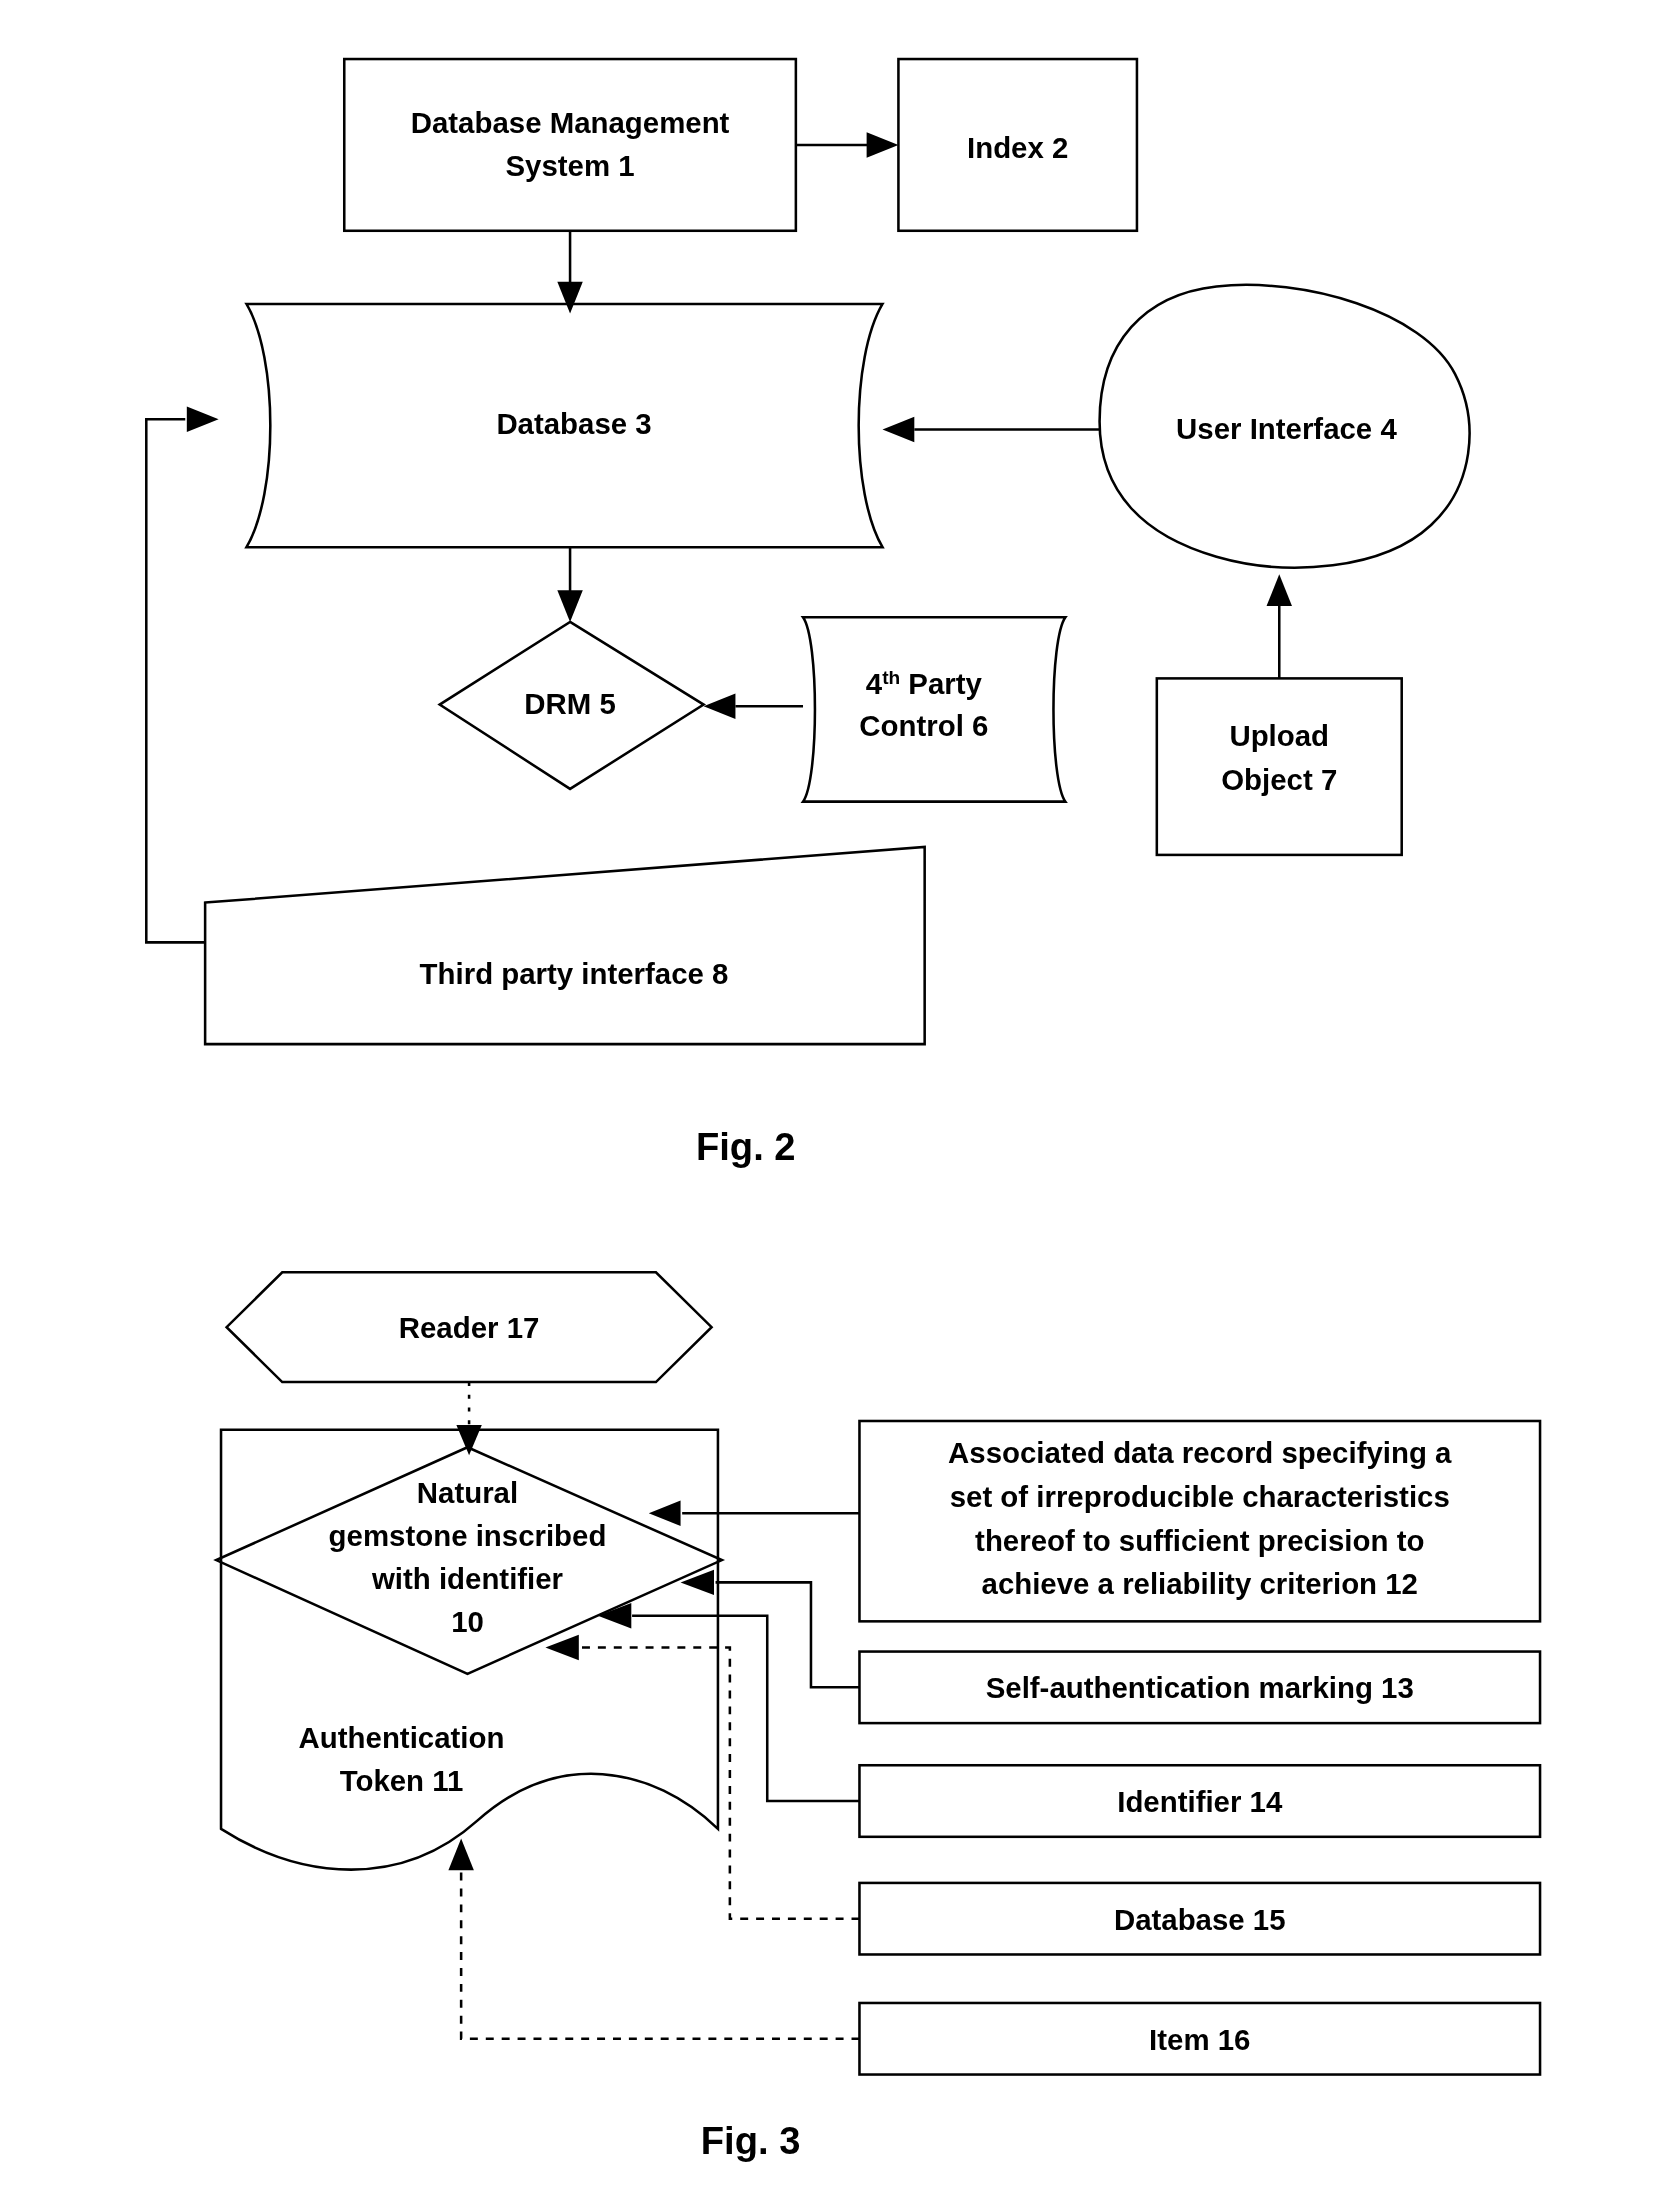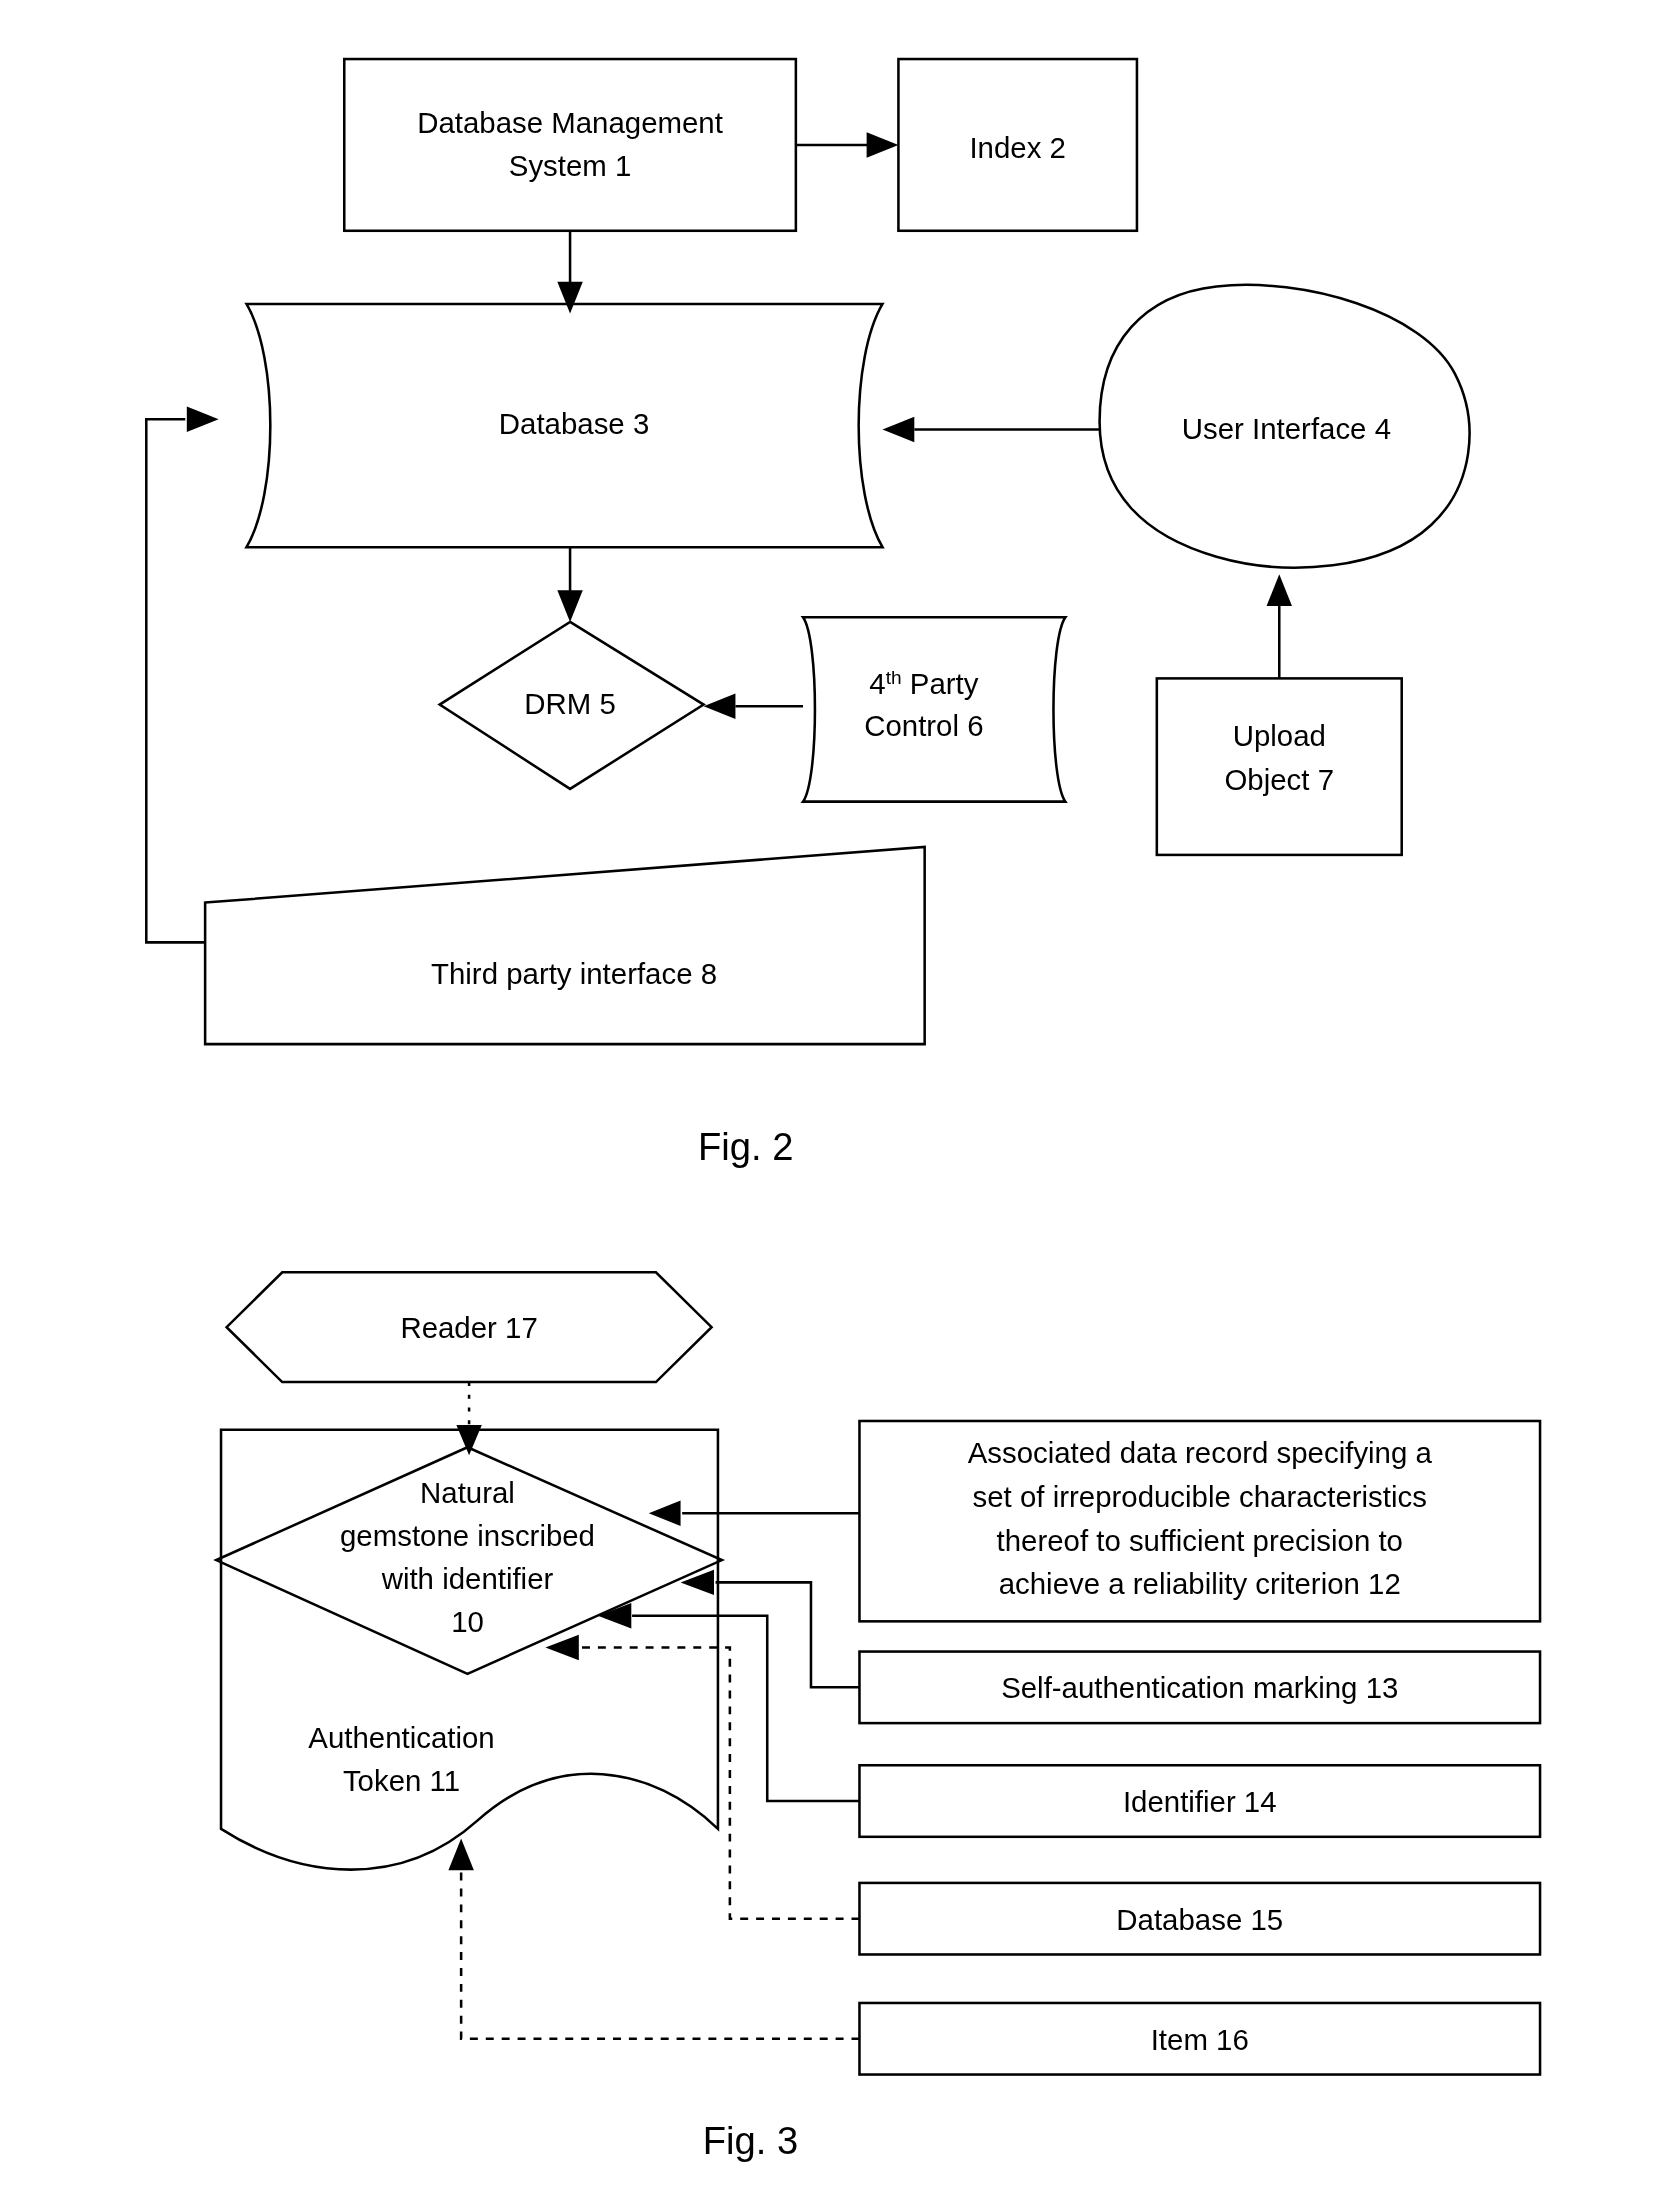--- a/index.html
+++ b/index.html
@@ -12,20 +12,21 @@
     height: 2194px;
     font-family: "Liberation Sans", sans-serif;
     color: #000000;
     position: relative;
     overflow: hidden;
   }
   .page {
     position: relative;
     width: 1676px;
     height: 2194px;
+    font-weight: bold;
   }
   svg.diagram {
     position: absolute;
     left: 0;
     top: 0;
     width: 1676px;
     height: 2194px;
   }
   text {
     font-family: "Liberation Sans", sans-serif;

